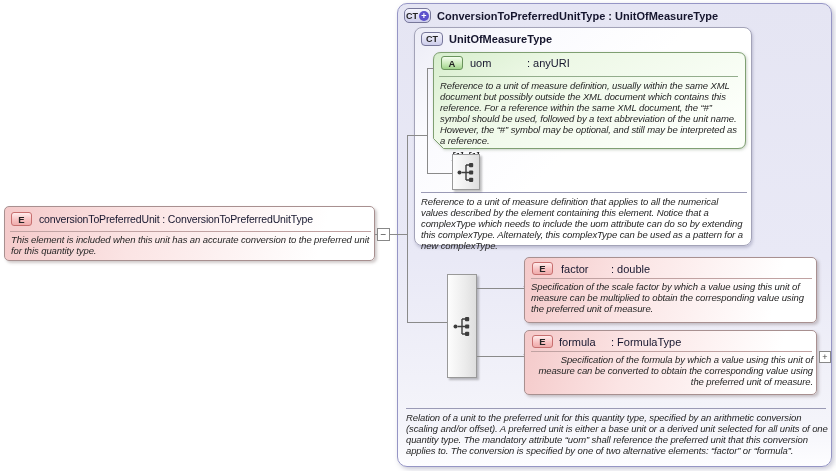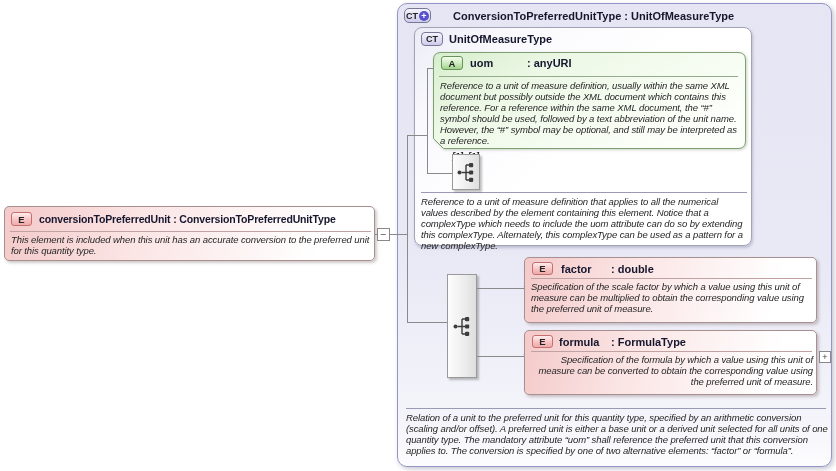--- a/index.html
+++ b/index.html
@@ -73,33 +73,33 @@
     background:linear-gradient(90deg,#fdfdfd 0%,#ececec 60%,#dedede 100%);
     display:flex; align-items:center; justify-content:center;
     box-shadow:1.5px 1.5px 2px rgba(0,0,0,0.25);
   }
   .handle {
     position:absolute; width:13px; height:13px; background:#ffffff;
     border:1px solid #888888; color:#444444; font-size:10px; line-height:11px;
     display:flex; align-items:center; justify-content:center;
   }
   #expand-handle { width:12px; height:12px; font-size:9px; }
-  .name-col { position:absolute; font-weight:bold; font-size:11px; color:#16162e; white-space:nowrap; }
+  .name-col { position:absolute; font-weight:normal; font-size:11px; color:#16162e; white-space:nowrap; }
 </style>
 </head>
 <body>
 
 <div id="canvas">
 
   <div id="outer-box" class="abs">
     <div class="badge badge-ctp" style="left:6px; top:4px;">
       <span>CT</span>
       <span class="plus-circle">+</span>
     </div>
-    <div class="abs title" style="left:39px; top:6px;margin-left:16px;">ConversionToPreferredUnitType : UnitOfMeasureType</div>
+    <div class="abs title" style="left:39px; top:6px;">ConversionToPreferredUnitType : UnitOfMeasureType</div>
 
     <div class="sep gray" style="left:8px; top:404px; width:420px;"></div>
     <div class="doc" style="left:8px; top:408px; width:422px;">Relation of a unit to the preferred unit for this quantity type, specified by an arithmetic conversion (scaling and/or offset). A preferred unit is either a base unit or a derived unit selected for all units of one quantity type. The mandatory attribute “uom” shall reference the preferred unit that this conversion applies to. The conversion is specified by one of two alternative elements: “factor” or “formula”.</div>
   </div>
 
   <div id="inner-box" class="abs">
     <div class="badge badge-ct" style="left:6px; top:4px;">CT</div>
     <div class="abs title" style="left:34px; top:5px;">UnitOfMeasureType</div>
     <div class="sep gray" style="left:6px; top:164px; width:326px;"></div>
     <div class="doc" style="left:6px; top:168px; width:326px;">Reference to a unit of measure definition that applies to all the numerical values described by the element containing this element. Notice that a complexType which needs to include the uom attribute can do so by extending this complexType. Alternately, this complexType can be used as a pattern for a new complexType.</div>

